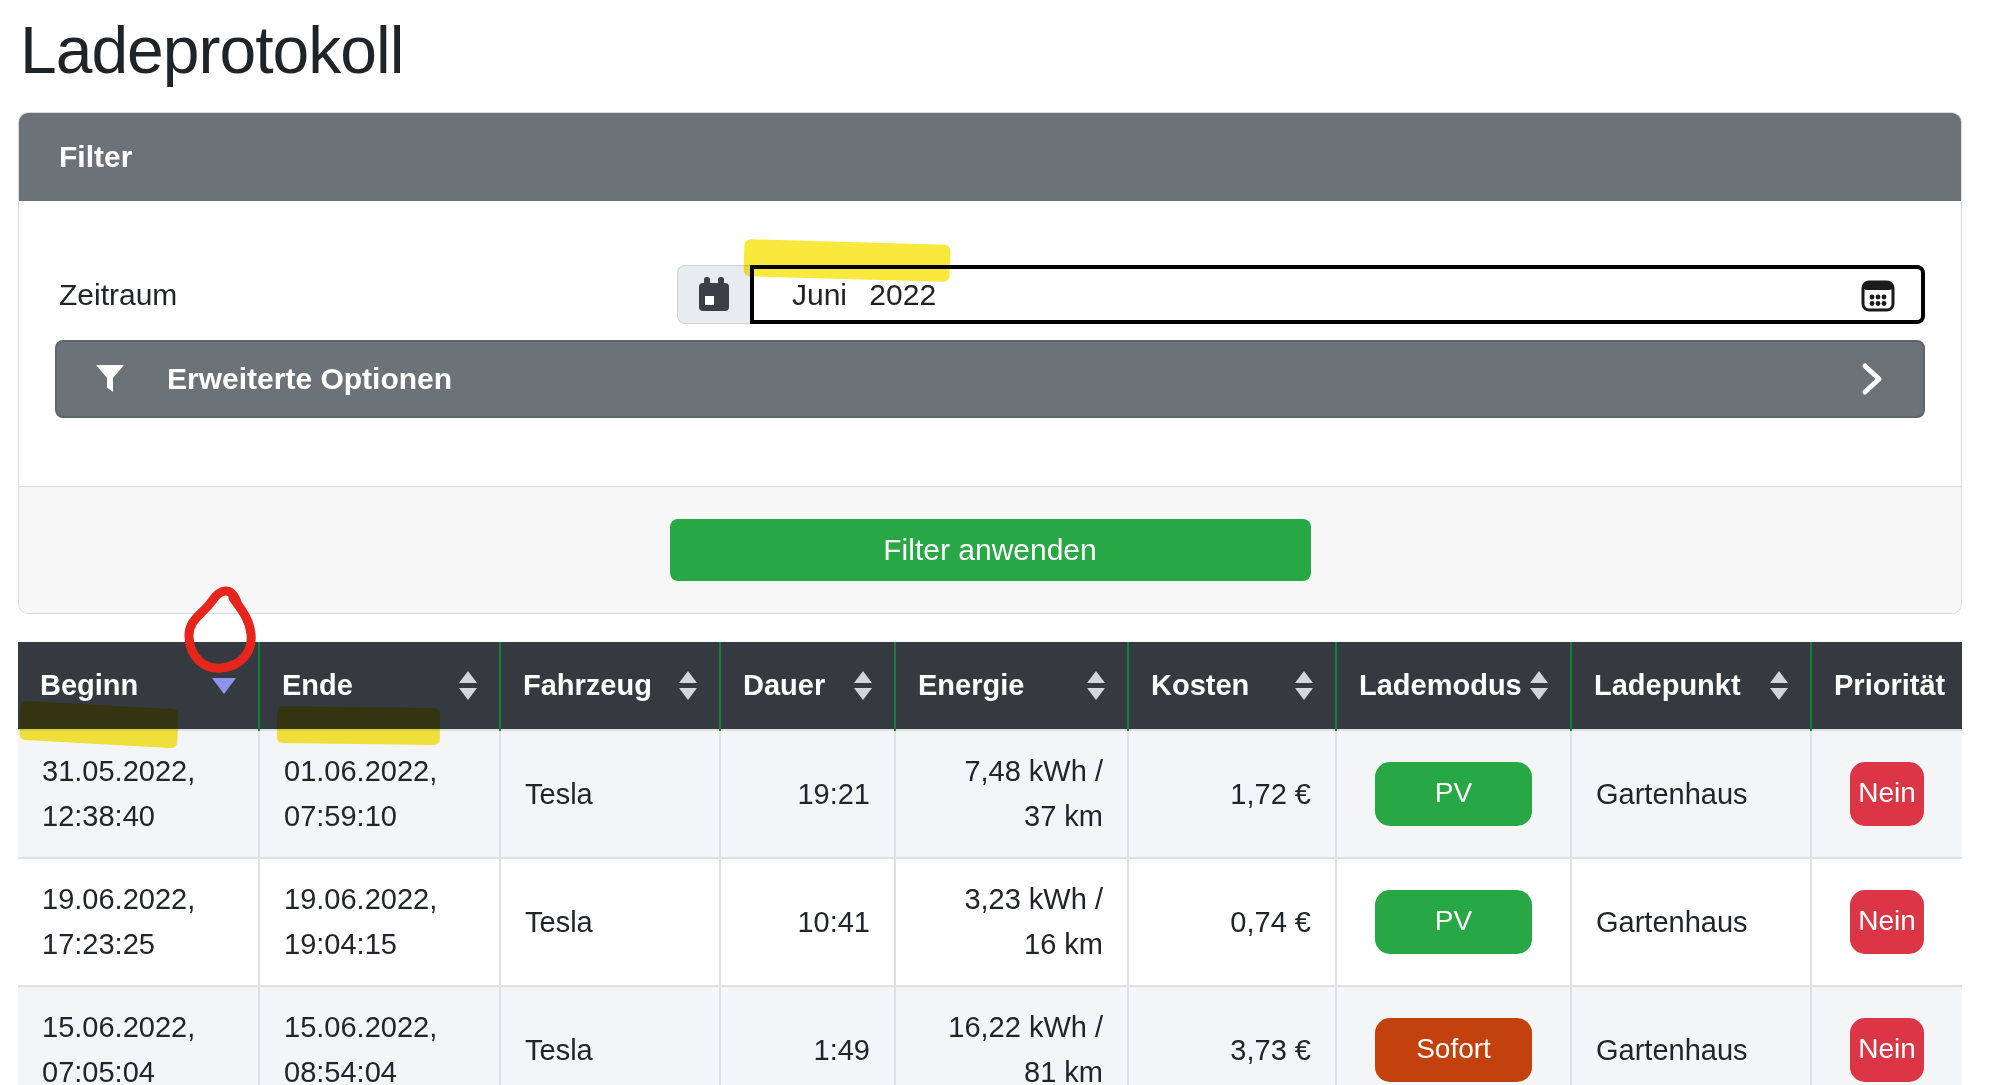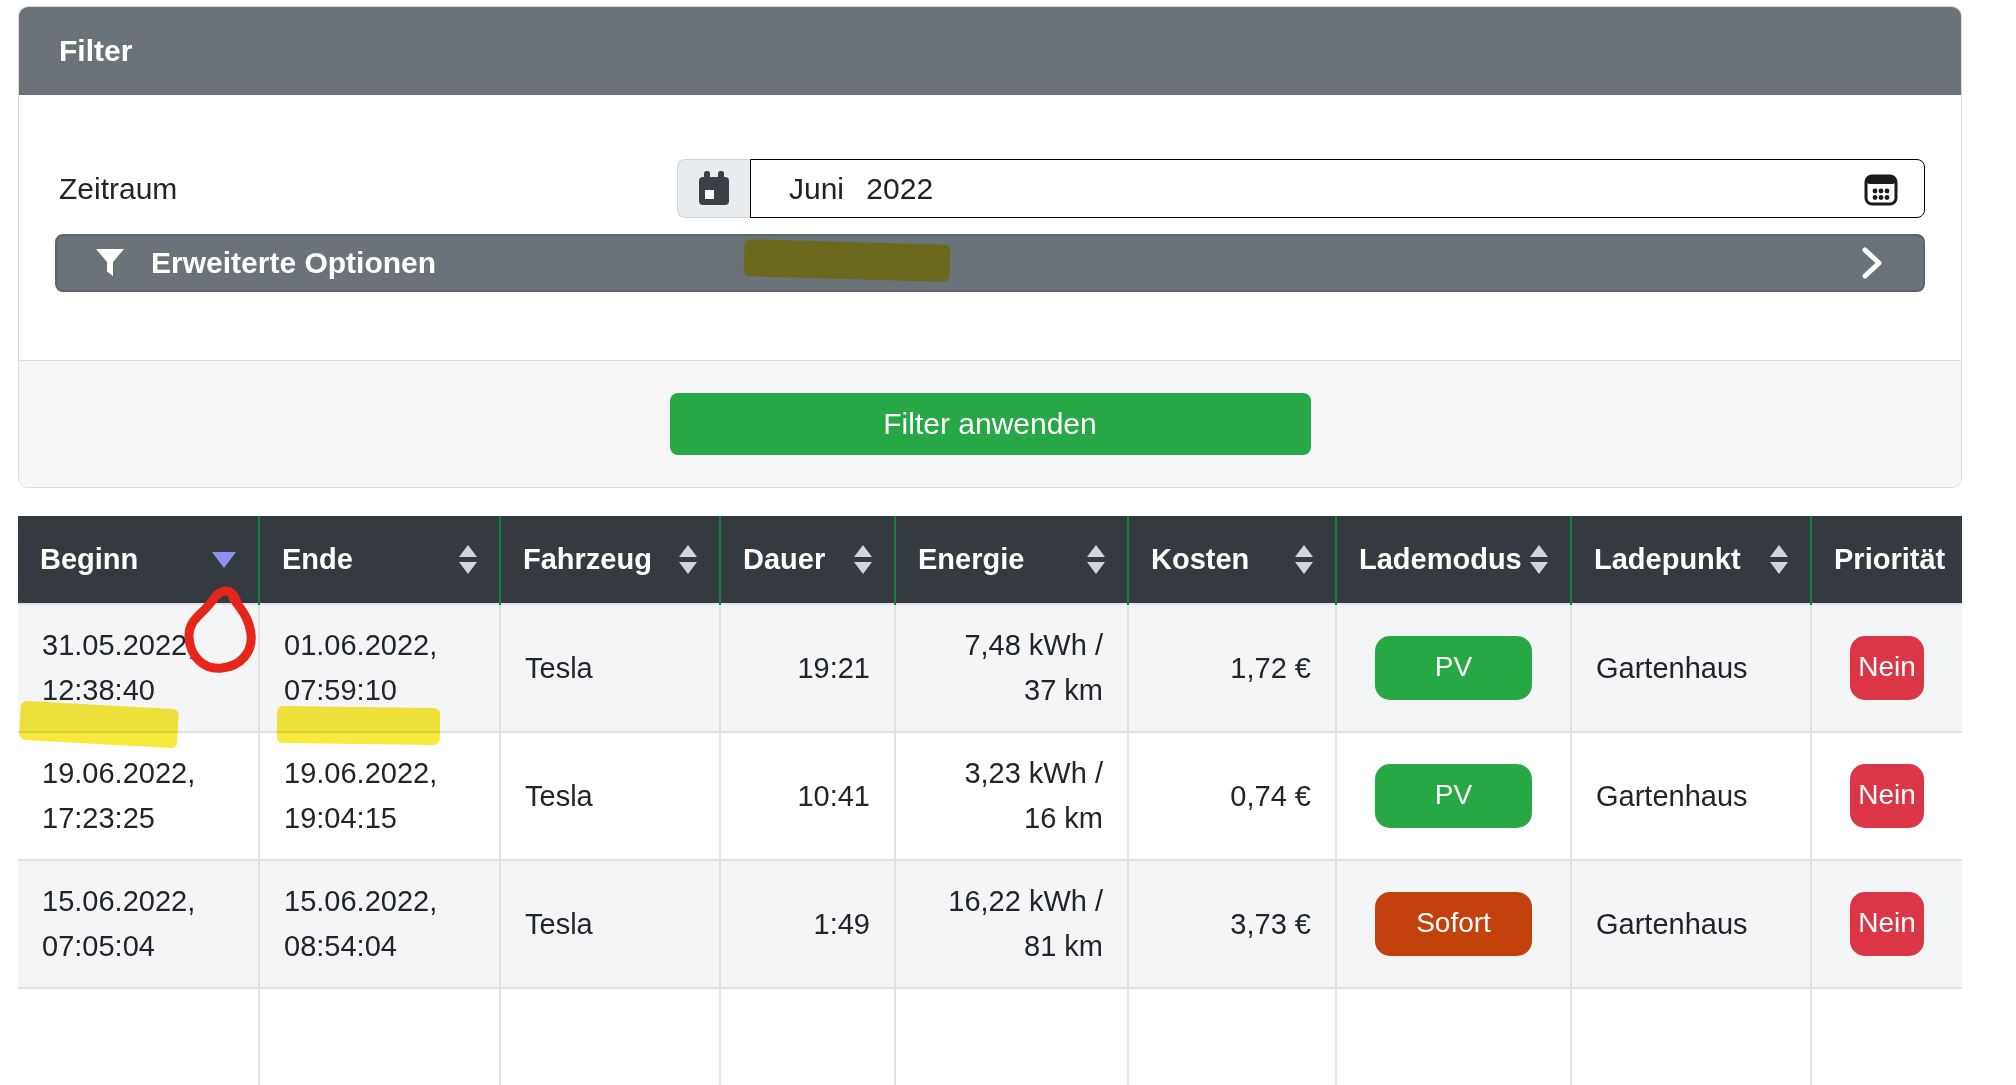--- a/index.html
+++ b/index.html
@@ -26,30 +26,30 @@
   }
   .card-body{padding:64px 36px 68px 36px;}
   .form-row{display:flex;align-items:center;}
   .zeitraum-label{font-size:30px;color:#212529;margin-left:4px;}
   .input-group{margin-left:auto;display:flex;width:1248px;height:59px;}
   .addon{
     width:72px;background:#e9ecef;border:1px solid #ced4da;border-right:none;
     border-radius:8px 0 0 8px;display:flex;align-items:center;justify-content:center;
   }
   .month-input{
-    flex:1;background:#fff;border:1px solid #000000;border-radius:0 8px 8px 0;
+    flex:1;background:#fff;border:4px solid #000000;border-radius:0 8px 8px 0;
     display:flex;align-items:center;font-size:30px;color:#222;
     padding:0 22px 0 38px;
   }
   .month-value{word-spacing:14px;position:relative;z-index:2;}
   .month-input .picker-icon{margin-left:auto;}
 
   .advanced-bar{
-    margin-top:16px;height:58px;background:#6b7278;border:2px solid #5e666d;
-    border-radius:8px;display:flex;align-items:center;gap:26px;
+    margin-top:16px;height:78px;background:#6b7278;border:2px solid #5e666d;
+    border-radius:8px;display:flex;align-items:center;gap:42px;
     padding:0 38px;color:#fff;font-weight:700;font-size:30px;cursor:pointer;
     box-sizing:border-box;
   }
   .advanced-bar .chev{margin-left:auto;}
 
   .card-footer{
     background:#f7f7f8;border-top:1px solid #d8dbdf;border-radius:0 0 9px 9px;
     padding:32px 0;display:flex;justify-content:center;
   }
   .apply-btn{
@@ -94,20 +94,21 @@
     position:absolute;background:#f8e412;opacity:.82;mix-blend-mode:multiply;
     border-radius:6px;pointer-events:none;z-index:5;
   }
   .annot-svg{position:absolute;pointer-events:none;z-index:6;}
 </style>
 </head>
 <body>
 
 <div class="page">
 
+  <h1 class="title">Ladeprotokoll</h1>
 
   <section class="card">
     <header class="card-header">Filter</header>
 
     <div class="card-body">
       <div class="form-row">
         <label class="zeitraum-label">Zeitraum</label>
 
         <div class="input-group">
           <span class="addon">

